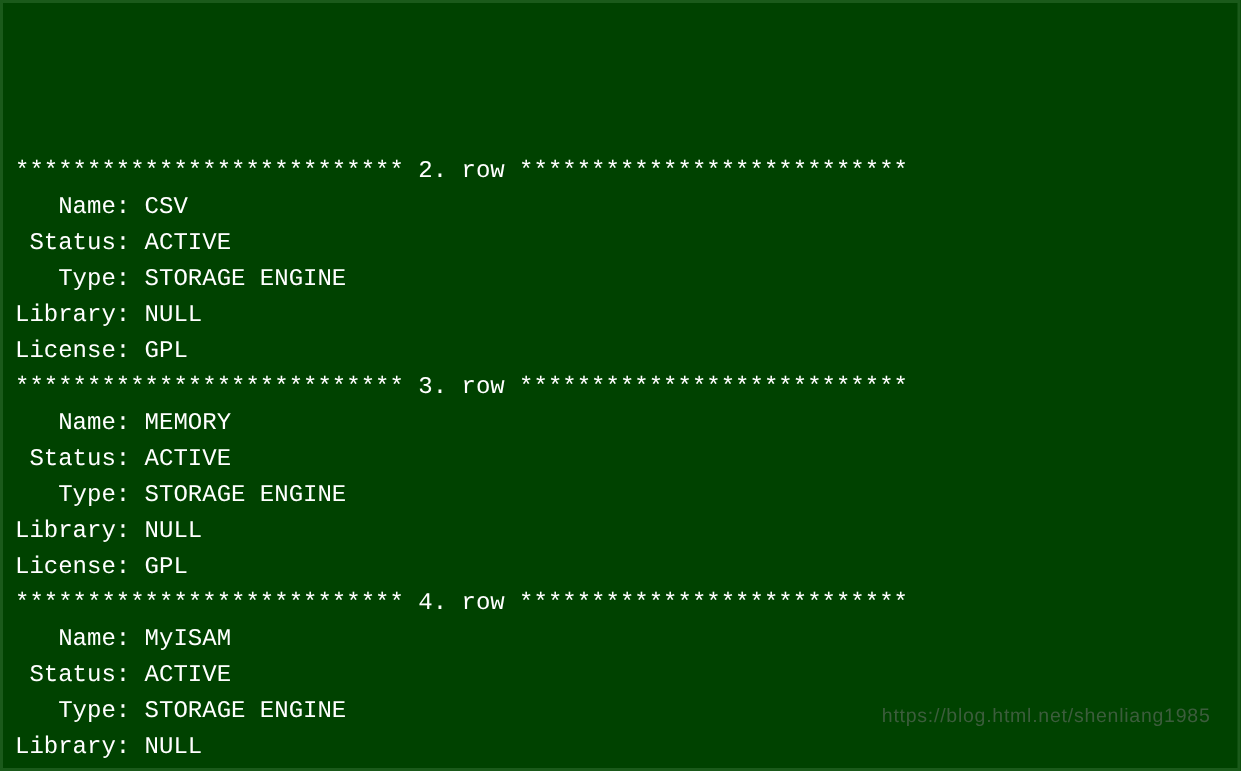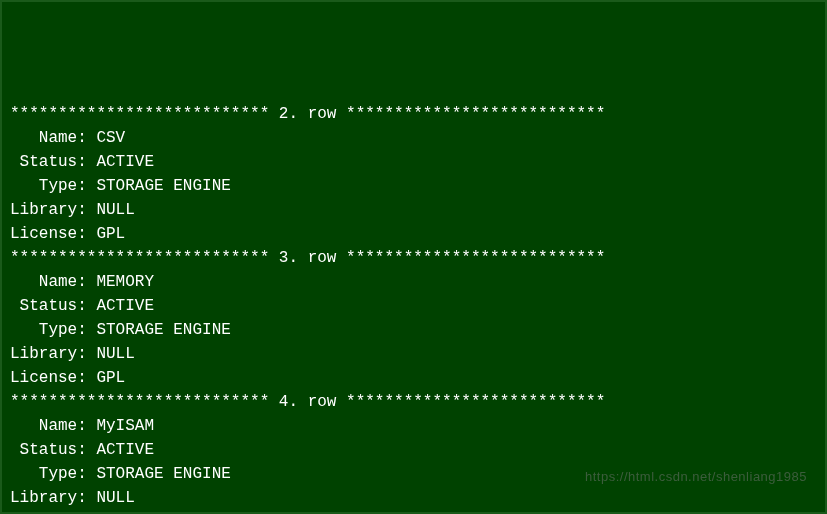--- a/index.html
+++ b/index.html
@@ -50,16 +50,16 @@
 *************************** 4. row ***************************
    Name: MyISAM
  Status: ACTIVE
    Type: STORAGE ENGINE
 Library: NULL
 License: GPL
 ...
 
 URL: https://dev.mysql.com/doc/refman/8.0/en/show-plugins.html</div>
 
-<div class="watermark">https://html.csdn.net/shenliang1985</div>
+<div class="watermark">https://blog.html.net/shenliang1985</div>
 
 
 
 
 </body></html>

